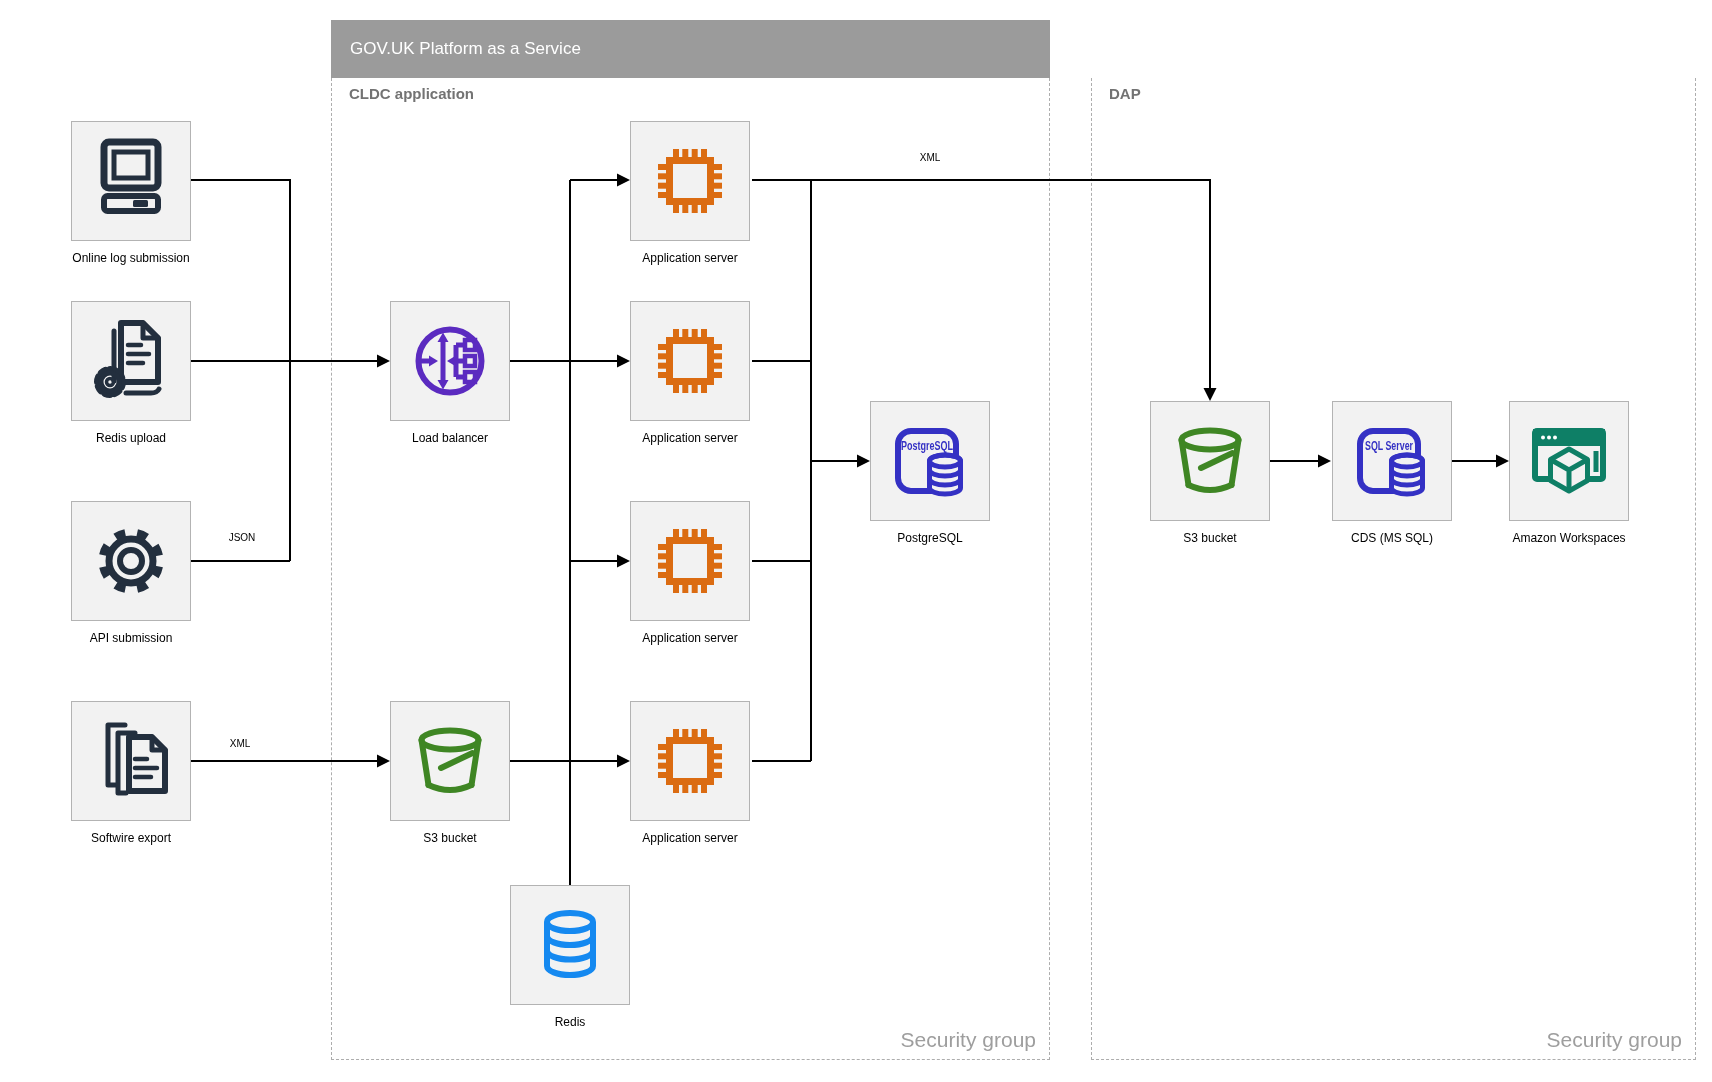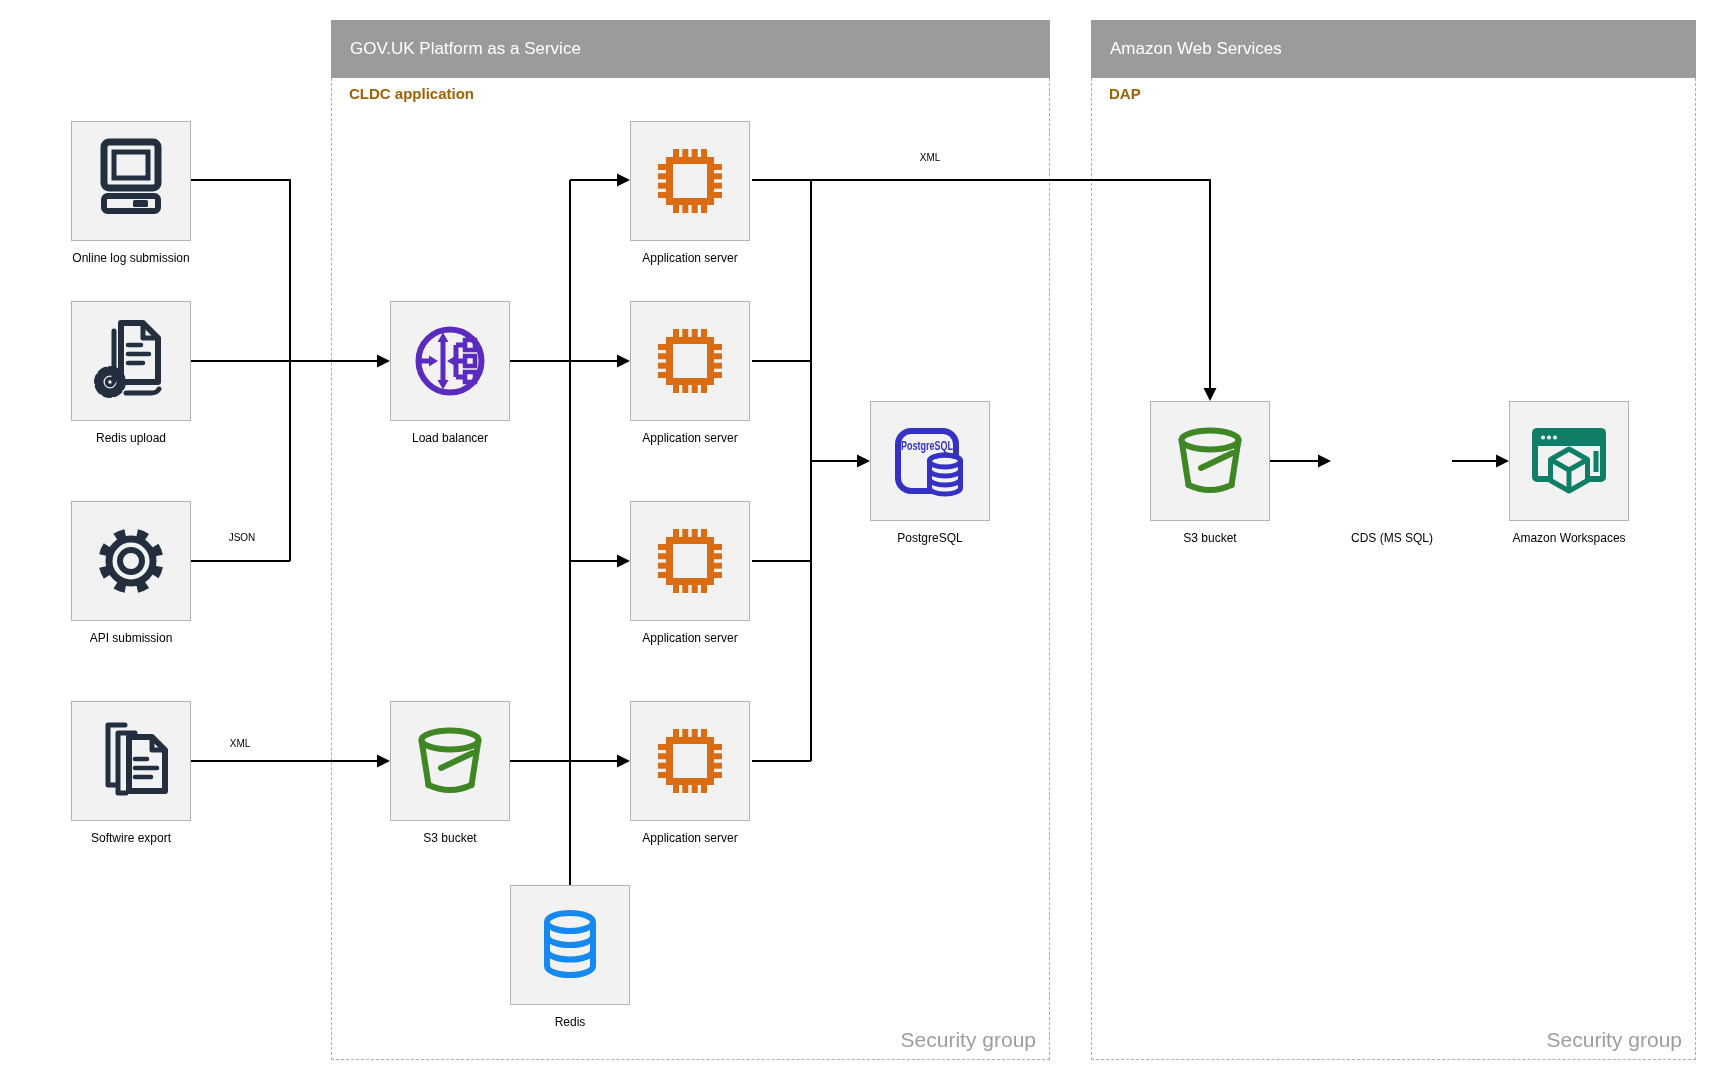--- a/index.html
+++ b/index.html
@@ -11,21 +11,21 @@
   .group{position:absolute;box-sizing:border-box;z-index:1;}
   .group-header{
     height:58px;background:#9B9B9B;color:#ffffff;font-size:17px;font-weight:normal;
     display:flex;align-items:center;padding-left:19px;box-sizing:border-box;
   }
   .group-body{
     position:absolute;left:0;right:0;top:58px;bottom:0;
     border:1.6px dashed #ADADAD;border-top:none;box-sizing:border-box;
   }
   .group-sublabel{
-    position:absolute;top:7px;left:17px;font-size:15px;font-weight:bold;color:#a16207;
+    position:absolute;top:7px;left:17px;font-size:15px;font-weight:bold;color:#737373;
   }
   .group-footer{
     position:absolute;bottom:7px;right:13px;font-size:21px;color:#9E9E9E;
   }
   
   .edges{position:absolute;left:0;top:0;z-index:2;}
   
   .node{
     position:absolute;width:120px;height:120px;background:#F2F2F2;
     border:1.5px solid #B3B3B3;box-sizing:border-box;z-index:3;
@@ -50,23 +50,20 @@
     <div class="group-header">
       <span>GOV.UK Platform as a Service</span>
     </div>
     <div class="group-body">
       <div class="group-sublabel">CLDC application</div>
       <div class="group-footer">Security group</div>
     </div>
   </div>
 
   <div class="group" style="left:1091px;top:20px;width:605px;height:1040px">
-    <div class="group-header">
-      <span>Amazon Web Services</span>
-    </div>
     <div class="group-body">
       <div class="group-sublabel">DAP</div>
       <div class="group-footer">Security group</div>
     </div>
   </div>
 
   <svg class="edges" width="1712" height="1082" viewBox="0 0 1712 1082">
     <g stroke="#000000" stroke-width="2" fill="none">
       <polyline points="191,180 290,180 290,561"></polyline>
       <line x1="191" y1="561" x2="290" y2="561"></line>
@@ -332,20 +329,31 @@
         <ellipse cx="50" cy="29" rx="28.5" ry="9.5"></ellipse>
         <line x1="21.5" y1="29" x2="28.5" y2="74"></line>
         <line x1="78.5" y1="29" x2="71.5" y2="74"></line>
         <path d="M28.5 74 Q50 84 71.5 74"></path>
         <path d="M41 57 L72.5 42"></path>
       </g>
     </svg>
   </div>
   <div class="nlabel" style="left:1100px;top:531px">S3 bucket</div>
 
+  <div class="node" style="left:1332px;top:401px">
+    <svg width="100" height="100" viewBox="0 0 100 100">
+      <rect x="18" y="20" width="58" height="60" rx="13" fill="none" stroke="#3431C4" stroke-width="6"></rect>
+      <text x="47" y="39" text-anchor="middle" font-size="13" font-weight="bold" fill="#3431C4" textLength="48" lengthAdjust="spacingAndGlyphs" font-family="Liberation Sans, sans-serif">SQL Server</text>
+      <g stroke="#3431C4" stroke-width="5">
+        <path d="M49.5 50 a15.5 6 0 0 1 31 0 V77 a15.5 6 0 0 1 -31 0 Z" fill="#F2F2F2"></path>
+        <ellipse cx="65" cy="50" rx="15.5" ry="6" fill="none"></ellipse>
+        <path d="M49.5 59 a15.5 6 0 0 0 31 0 M49.5 68 a15.5 6 0 0 0 31 0" fill="none"></path>
+      </g>
+    </svg>
+  </div>
   <div class="nlabel" style="left:1282px;top:531px">CDS (MS SQL)</div>
 
   <div class="node" style="left:1509px;top:401px">
     <svg width="100" height="100" viewBox="0 0 100 100">
       <rect x="16" y="20" width="68" height="48" rx="2" fill="none" stroke="#0E7F66" stroke-width="6"></rect>
       <rect x="16" y="20" width="68" height="13" fill="#0E7F66" stroke="#0E7F66" stroke-width="4"></rect>
       <circle cx="24" cy="26.5" r="2" fill="#ffffff"></circle>
       <circle cx="30" cy="26.5" r="2" fill="#ffffff"></circle>
       <circle cx="36" cy="26.5" r="2" fill="#ffffff"></circle>
       <line x1="77" y1="40" x2="77" y2="61" stroke="#0E7F66" stroke-width="5"></line>

